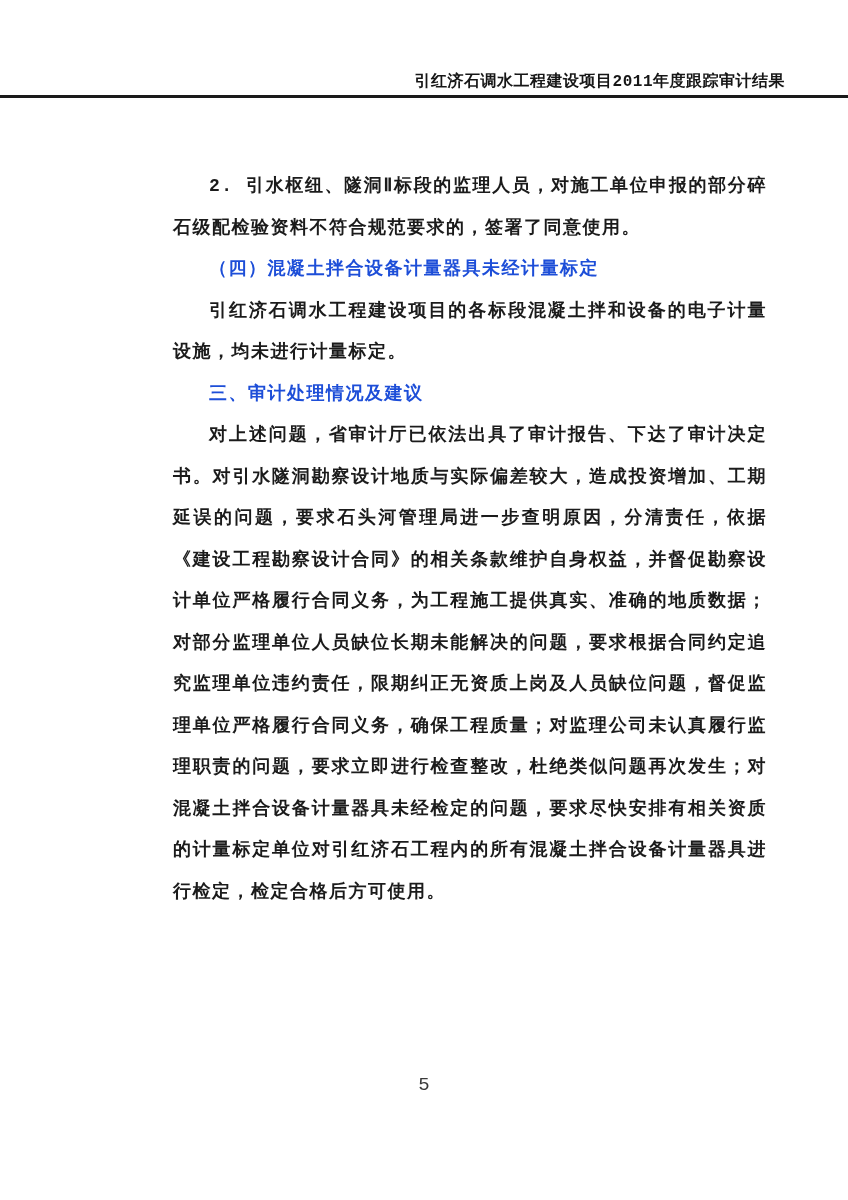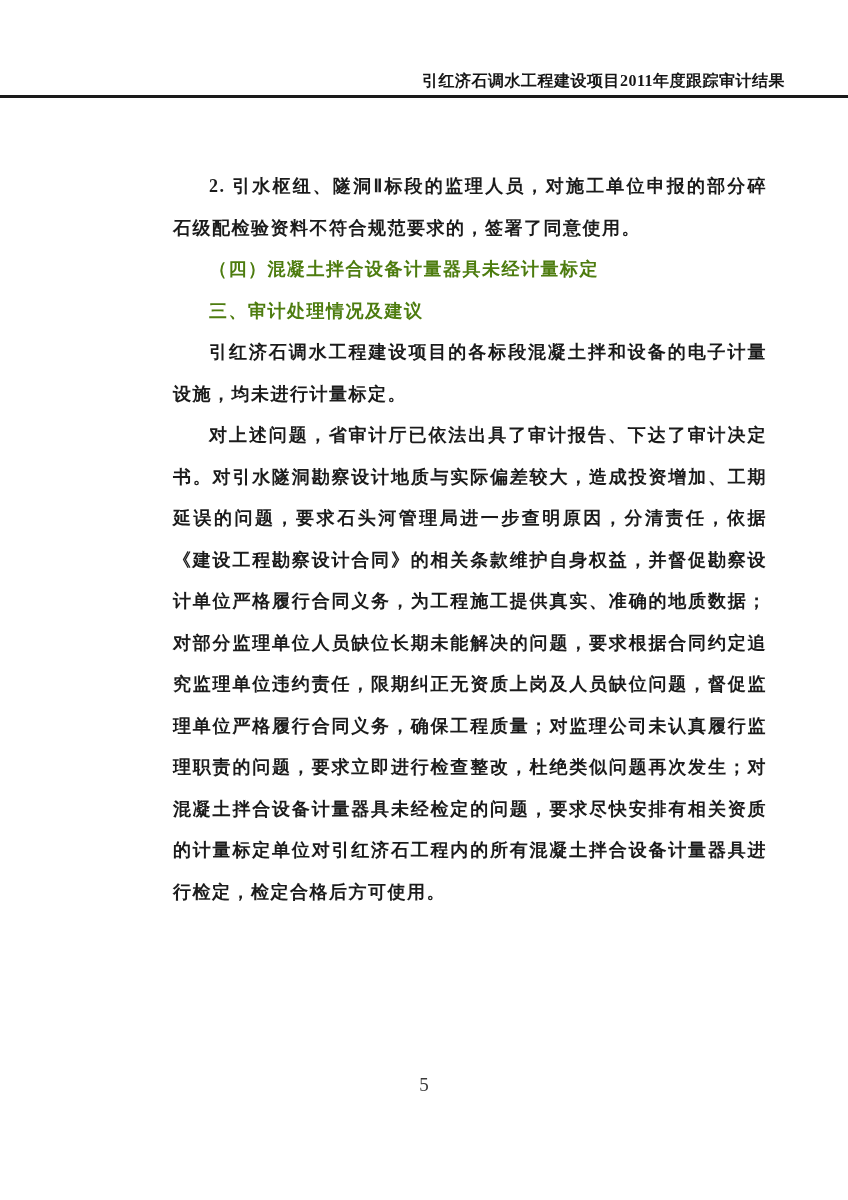--- a/index.html
+++ b/index.html
@@ -4,21 +4,21 @@
 <style>
   * { margin: 0; padding: 0; box-sizing: border-box; }
   html, body { background: #ffffff; }
   .page {
     position: relative;
     width: 848px;
     height: 1200px;
     margin: 0 auto;
     background: #ffffff;
     overflow: hidden;
-    font-family: Liberation Serif, serif;
+    font-family: Liberation Mono, monospace;
     color: #1b1b1b;
   }
   .running-header-title {
     position: absolute;
     top: 71px;
     left: 0;
     right: 63px;
     text-align: right;
     font-size: 16px;
     font-weight: bold;
@@ -44,21 +44,21 @@
     font-size: 18px;
     font-weight: bold;
     line-height: 41.5px;
     letter-spacing: 1.5px;
     text-align: justify;
     text-indent: 2em;
     color: #1b1b1b;
   }
   .para.heading {
     font-weight: 800;
-    color: #4d7c0f;
+    color: #1d4ed8;
   }
   .footer-page-number {
     position: absolute;
     top: 1074px;
     left: 0;
     width: 848px;
     text-align: center;
     font-size: 19px;
     font-weight: normal;
     letter-spacing: 0;
@@ -70,20 +70,20 @@
 
 <div class="page">
 
   <div class="running-header-title">引红济石调水工程建设项目2011年度跟踪审计结果</div>
 
   <div class="running-header-rule"></div>
 
   <div class="content" id="content">
       <p class="para body">2. 引水枢纽、隧洞Ⅱ标段的监理人员，对施工单位申报的部分碎石级配检验资料不符合规范要求的，签署了同意使用。</p>
       <p class="para heading">（四）混凝土拌合设备计量器具未经计量标定</p>
+      <p class="para body">引红济石调水工程建设项目的各标段混凝土拌和设备的电子计量设施，均未进行计量标定。</p>
       <p class="para heading">三、审计处理情况及建议</p>
-      <p class="para body">引红济石调水工程建设项目的各标段混凝土拌和设备的电子计量设施，均未进行计量标定。</p>
       <p class="para body">对上述问题，省审计厅已依法出具了审计报告、下达了审计决定书。对引水隧洞勘察设计地质与实际偏差较大，造成投资增加、工期延误的问题，要求石头河管理局进一步查明原因，分清责任，依据《建设工程勘察设计合同》的相关条款维护自身权益，并督促勘察设计单位严格履行合同义务，为工程施工提供真实、准确的地质数据；对部分监理单位人员缺位长期未能解决的问题，要求根据合同约定追究监理单位违约责任，限期纠正无资质上岗及人员缺位问题，督促监理单位严格履行合同义务，确保工程质量；对监理公司未认真履行监理职责的问题，要求立即进行检查整改，杜绝类似问题再次发生；对混凝土拌合设备计量器具未经检定的问题，要求尽快安排有相关资质的计量标定单位对引红济石工程内的所有混凝土拌合设备计量器具进行检定，检定合格后方可使用。</p>
     </div>
 
   <div class="footer-page-number">5</div>
 
 </div>
 
 </body></html>

